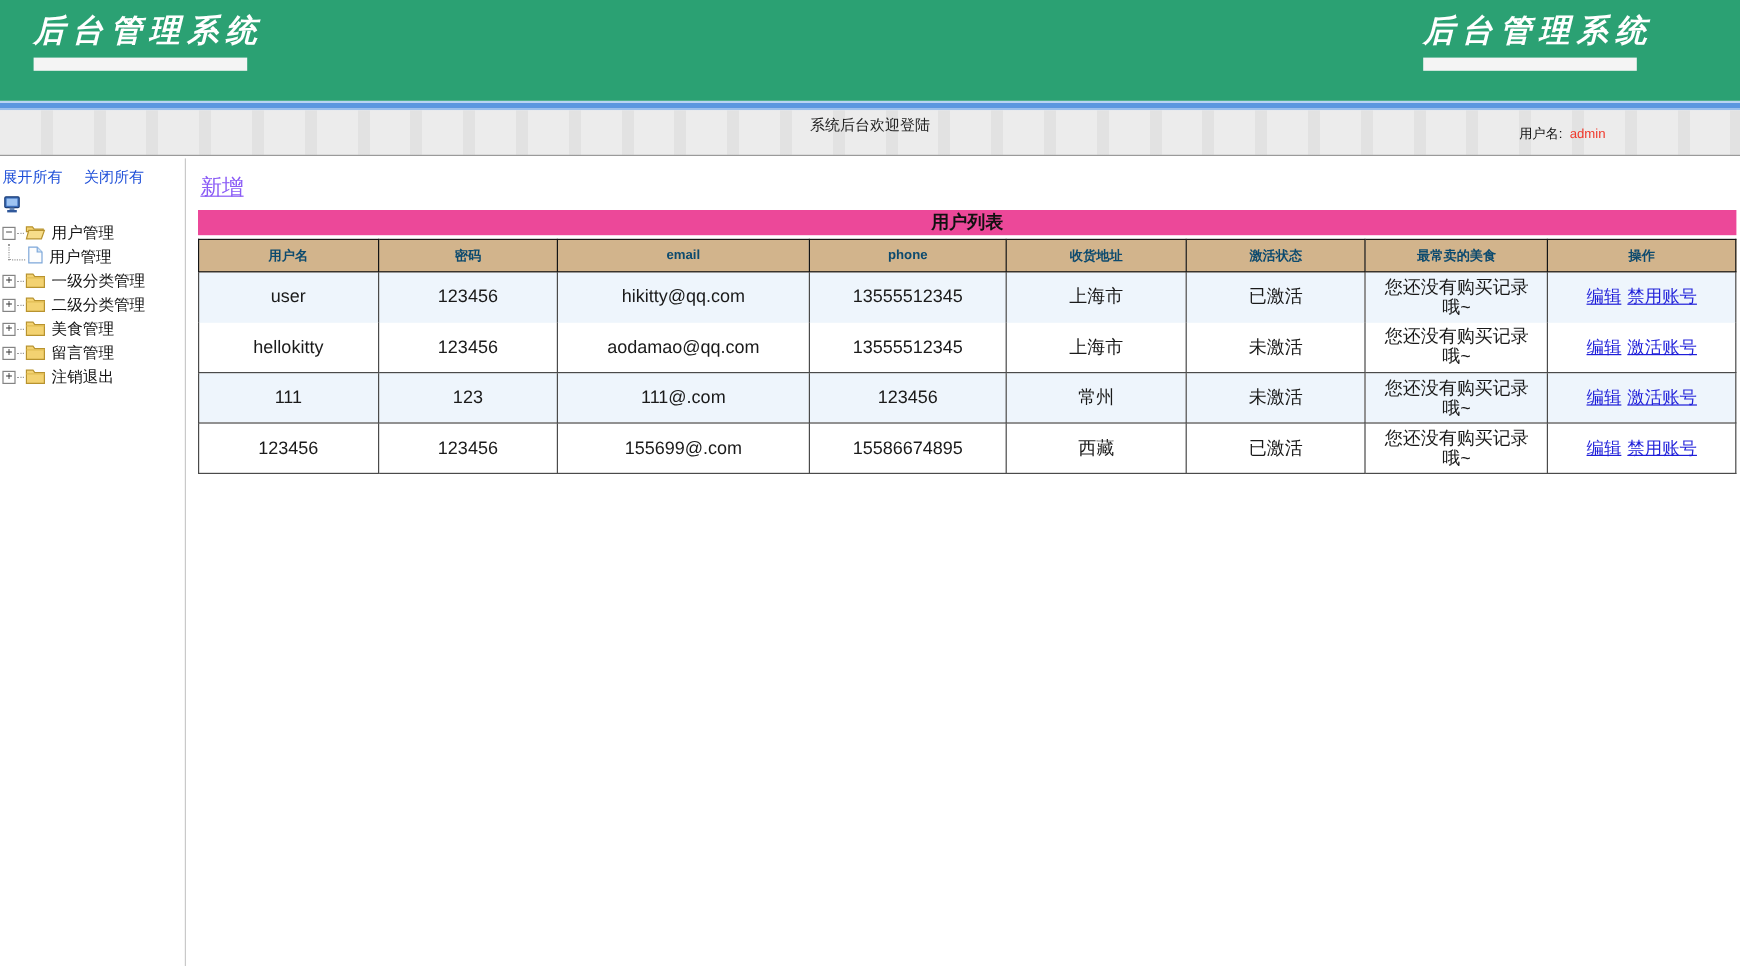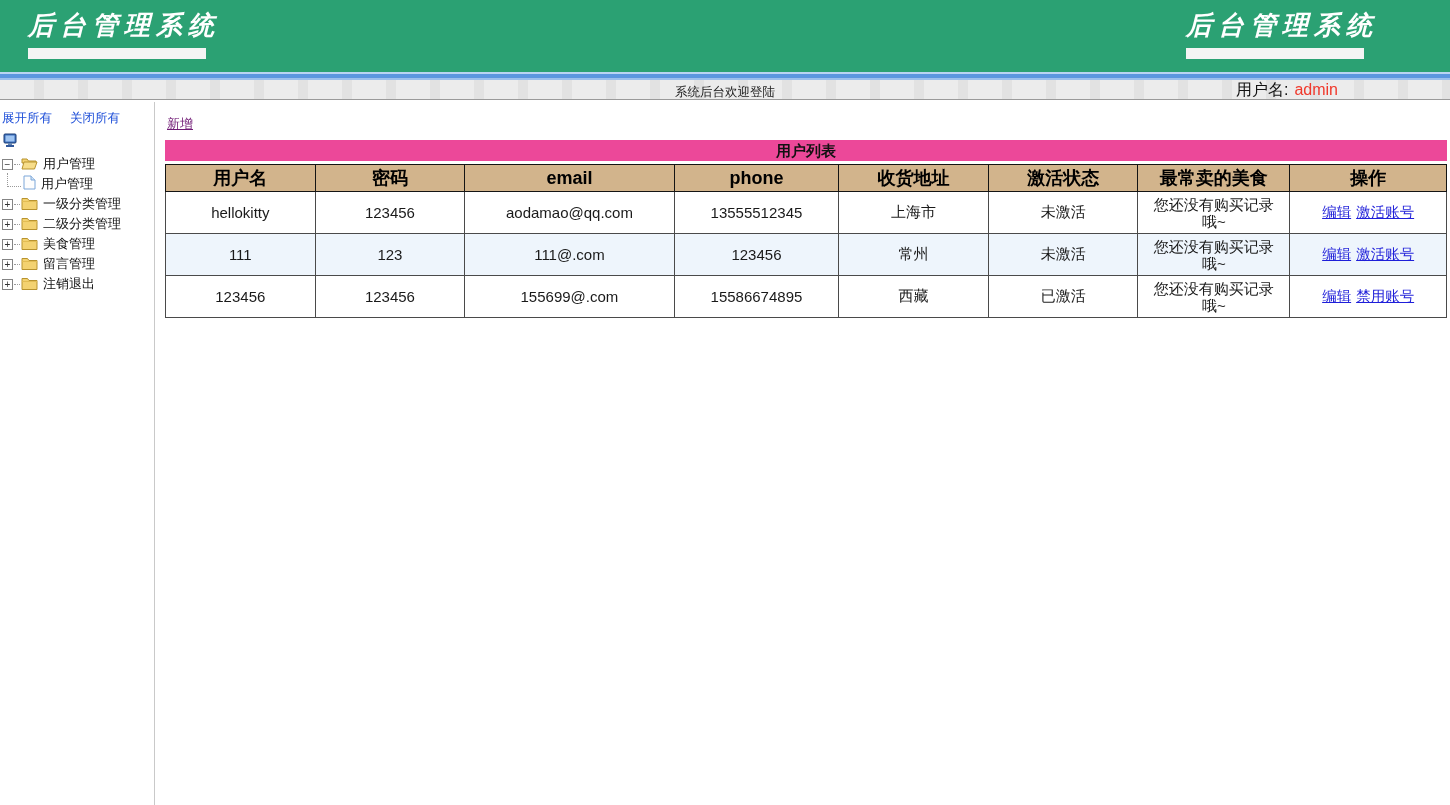--- a/index.html
+++ b/index.html
@@ -1,40 +1,40 @@
 <!DOCTYPE html>
 <html><head>
 <meta charset="utf-8">
 <style>
   * { margin:0; padding:0; box-sizing:border-box; }
   html,body { width:1450px; height:805px; background:#fff; overflow:hidden;
               font-family:"Liberation Sans","DejaVu Sans",sans-serif; }
 
   
-  .banner { position:relative; height:72px; background:#2ba173; }
+  .banner { position:relative; height:84px; background:#2ba173; }
   .brand { position:absolute; top:8px; }
   .brand.left  { left:28px; }
   .brand.right { right:72px; }
   .brand-text { color:#fff; font-family:"DejaVu Serif","Liberation Serif",serif;
                 font-weight:bold; font-style:italic; font-size:26px; letter-spacing:6px;
                 white-space:nowrap; }
   .brand-bar { width:178px; height:11px; background:#f4f4f4; margin-top:5px; }
 
   
   .blue-strip { height:8px;
     background:linear-gradient(to bottom,#b9d4f2 0 2px,#5b97e0 2px 6px,#9cc0ec 6px 8px); }
 
   
-  .statusbar { position:relative; height:20px;
+  .statusbar { position:relative; height:38px;
     background-color:#e9e9e9;
     background-image:repeating-linear-gradient(90deg,#ececec 0 34px,#e2e2e2 34px 44px);
     border-bottom:1px solid #9a9a9a; }
   .welcome { position:absolute; left:0; right:0; top:4px; text-align:center;
              font-size:12.5px; color:#222; }
-  .user-info { position:absolute; right:112px; top:0; font-size:16px; color:#111; }
+  .user-info { position:absolute; right:112px; top:12px; font-size:11px; color:#111; }
   .user-info .uname { color:#f0382b; margin-left:6px; }
 
   
   .content { display:flex; height:773px; margin-top:2px; }
   .sidebar { width:155px; flex:0 0 155px; border-right:1px solid #c9c9c9;
              padding:8px 0 0 2px; }
   .main { flex:1; padding:12px 3px 0 10px; }
 
   
   .tree-toolbar { font-size:12.5px; color:#1d4ed8; margin-bottom:6px; }
@@ -46,31 +46,31 @@
           font-size:10px; line-height:9px; text-align:center; color:#333;
           flex:0 0 11px; cursor:pointer; }
   .dots { width:6px; border-top:1px dotted #9a9a9a; margin:0 1px; }
   .tree-row .ficon { margin-right:5px; }
   .tree-row.child { padding-left:5px; }
   .elbow { width:14px; height:14px; border-left:1px dotted #9a9a9a;
            border-bottom:1px dotted #9a9a9a; margin:-8px 2px 0 0; }
   .tlabel { cursor:pointer; }
 
   
-  .add-link { display:inline-block; margin:0 0 7px 2px; font-size:13px;
-              color:#701a75; text-decoration:underline; cursor:pointer; }
+  .add-link { display:inline-block; margin:0 0 7px 2px; font-size:18px;
+              color:#8b5cf6; text-decoration:underline; cursor:pointer; }
 
   
   .table-title { background:#ec4899; height:21px; line-height:21px; text-align:center;
                  font-size:15px; font-weight:bold; color:#111; }
   table.users { width:100%; border-collapse:collapse; table-layout:fixed; margin-top:3px; }
   col.c1{width:11.68%} col.c2{width:11.68%} col.c3{width:16.35%} col.c4{width:12.85%}
   col.c5{width:11.68%} col.c6{width:11.68%} col.c7{width:11.85%} col.c8{width:12.23%}
   table.users th { background:#d2b48c; border:1px solid #141414; height:27px;
-                   font-size:18px; font-weight:bold; color:#000000; }
+                   font-size:11px; font-weight:bold; color:#0c4a6e; }
   table.users td { border:1px solid #4a4a4a; height:42px; text-align:center;
                    font-size:15px; color:#1a1a1a; background:#fff; overflow:hidden; }
   tr.tint td { background:#eef5fc; }
   tr.merge-top td { border-bottom-style:hidden; }
   td.food { font-size:14px; }
   td.food span { display:inline-block; width:134px; line-height:17px; }
   td.ops a { color:#1f1fd9; text-decoration:underline; font-size:14.5px;
              cursor:pointer; white-space:nowrap; }
   td.ops a + a { margin-left:5px; }
 </style>
@@ -197,20 +197,30 @@
           <th>密码</th>
           <th>email</th>
           <th>phone</th>
           <th>收货地址</th>
           <th>激活状态</th>
           <th>最常卖的美食</th>
           <th>操作</th>
         </tr>
       </thead>
       <tbody id="user-rows">
+          <tr class="tint merge-top">
+            <td>user</td>
+            <td>123456</td>
+            <td>hikitty@qq.com</td>
+            <td>13555512345</td>
+            <td>上海市</td>
+            <td>已激活</td>
+            <td class="food"><span>您还没有购买记录哦~</span></td>
+            <td class="ops"><a>编辑</a><a>禁用账号</a></td>
+          </tr>
           <tr>
             <td>hellokitty</td>
             <td>123456</td>
             <td>aodamao@qq.com</td>
             <td>13555512345</td>
             <td>上海市</td>
             <td>未激活</td>
             <td class="food"><span>您还没有购买记录哦~</span></td>
             <td class="ops"><a>编辑</a><a>激活账号</a></td>
           </tr>

